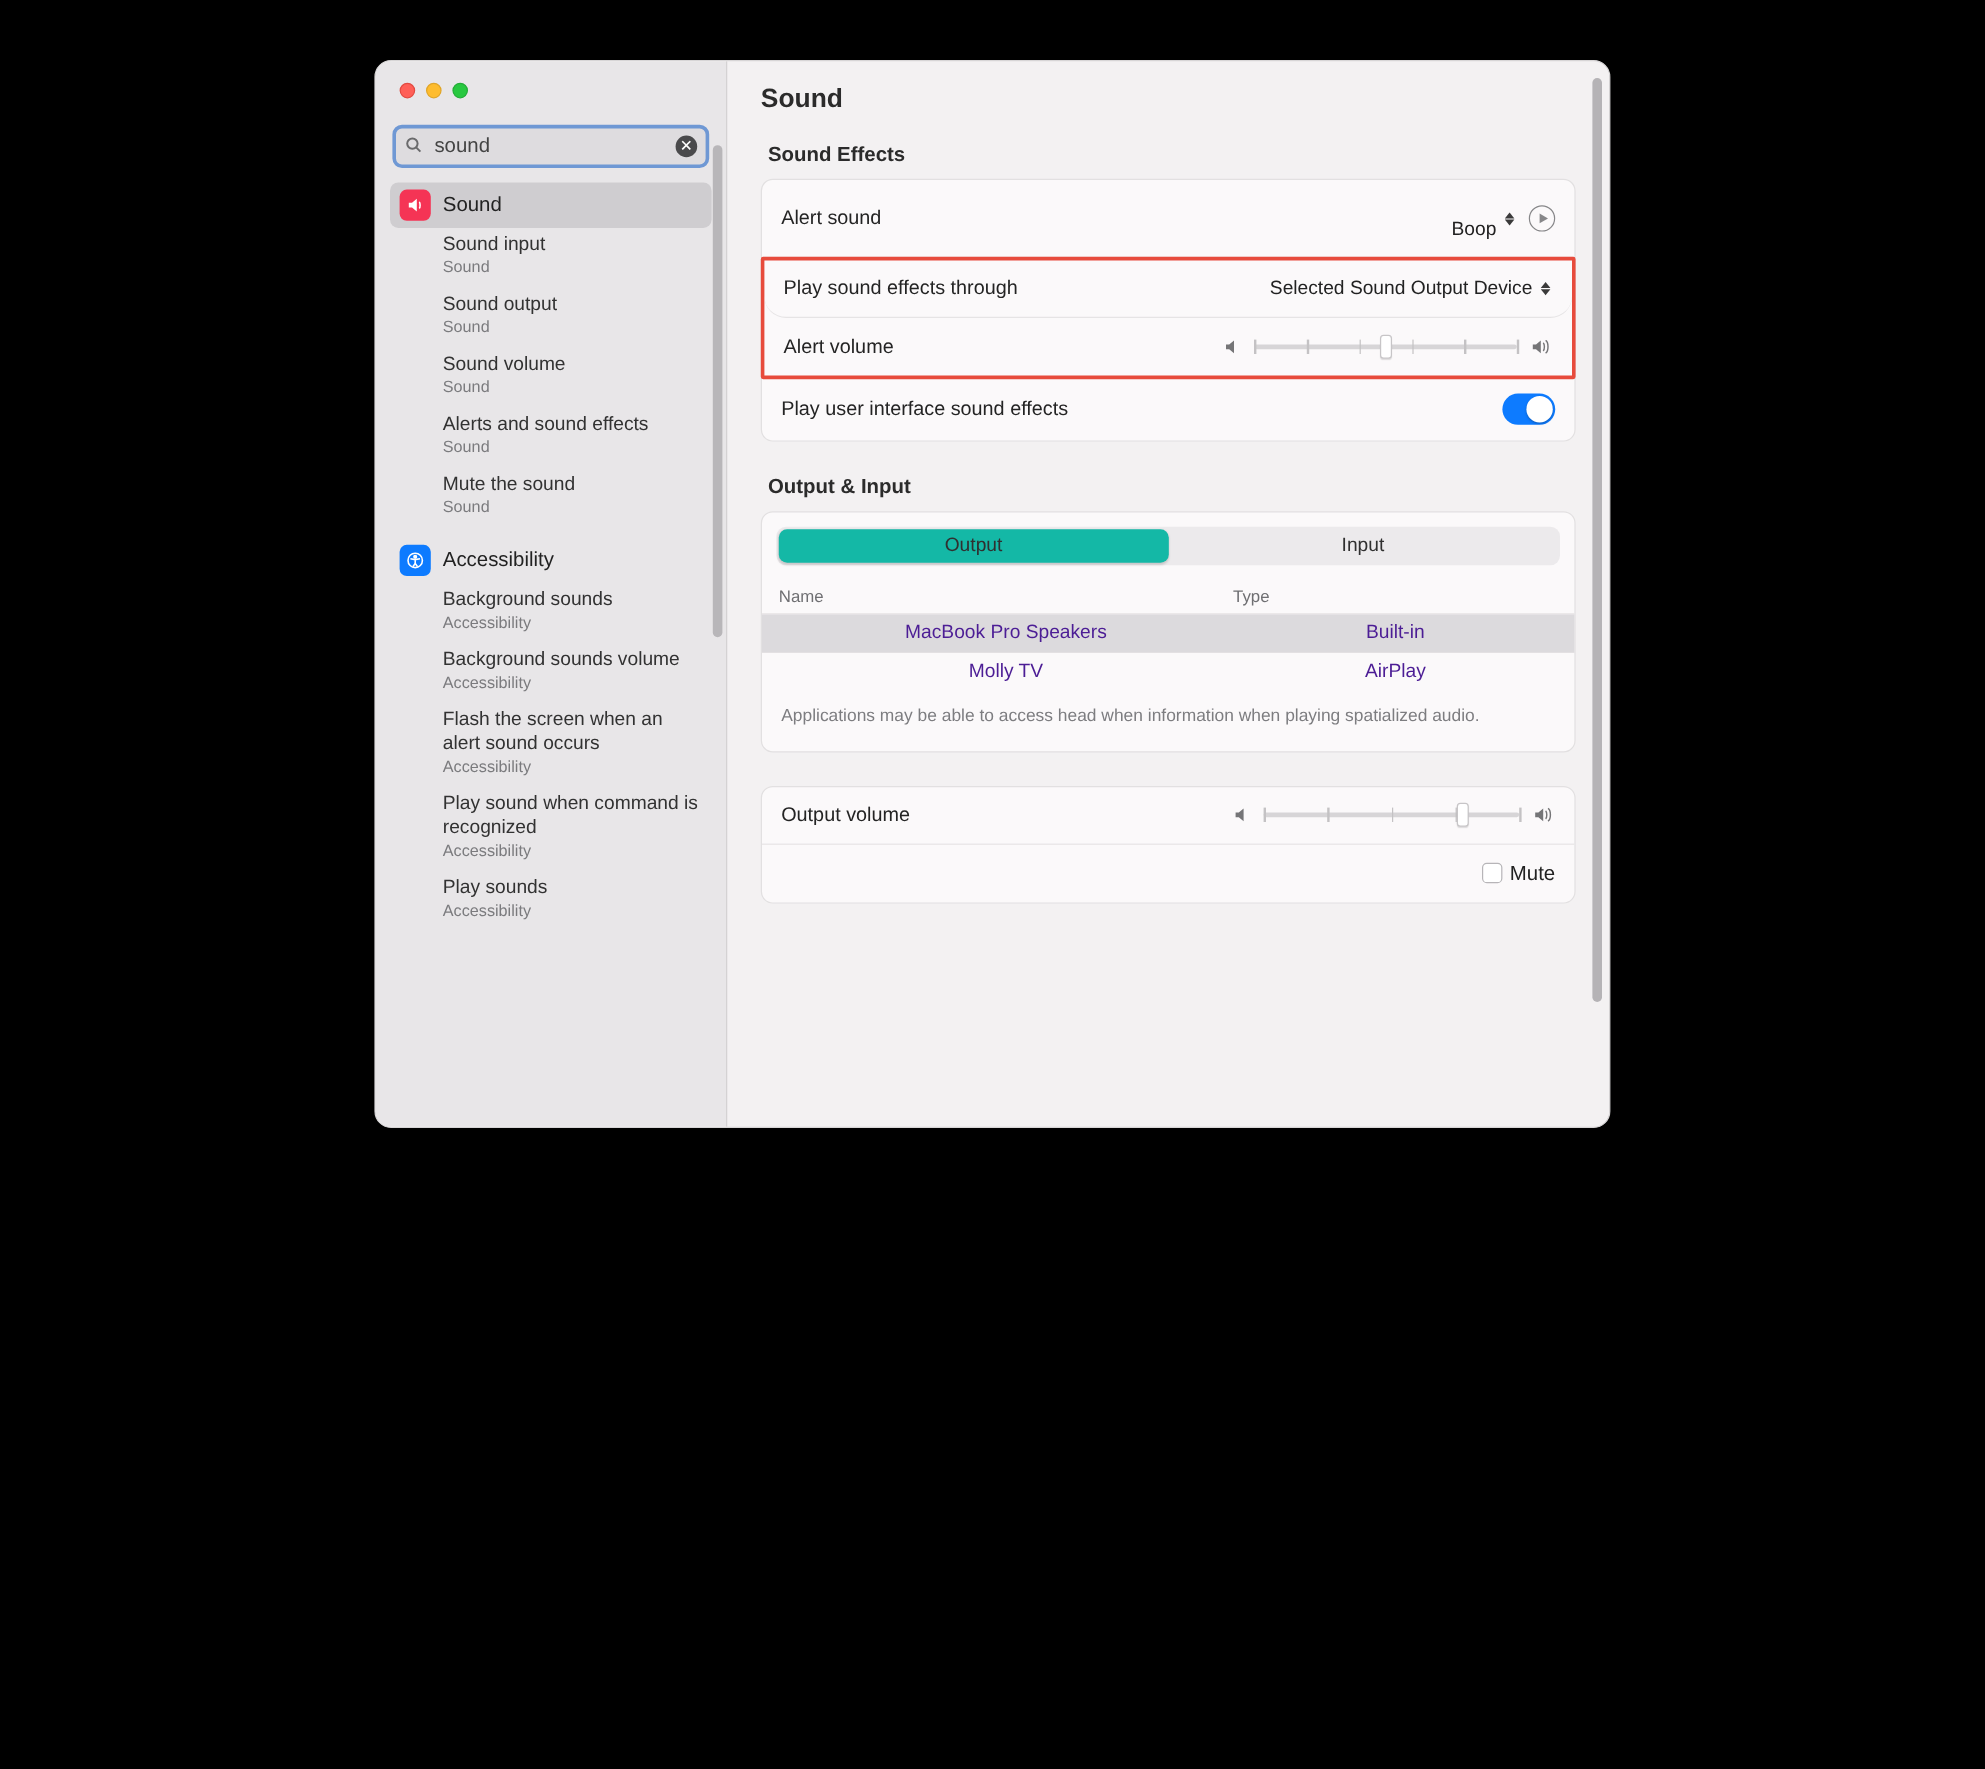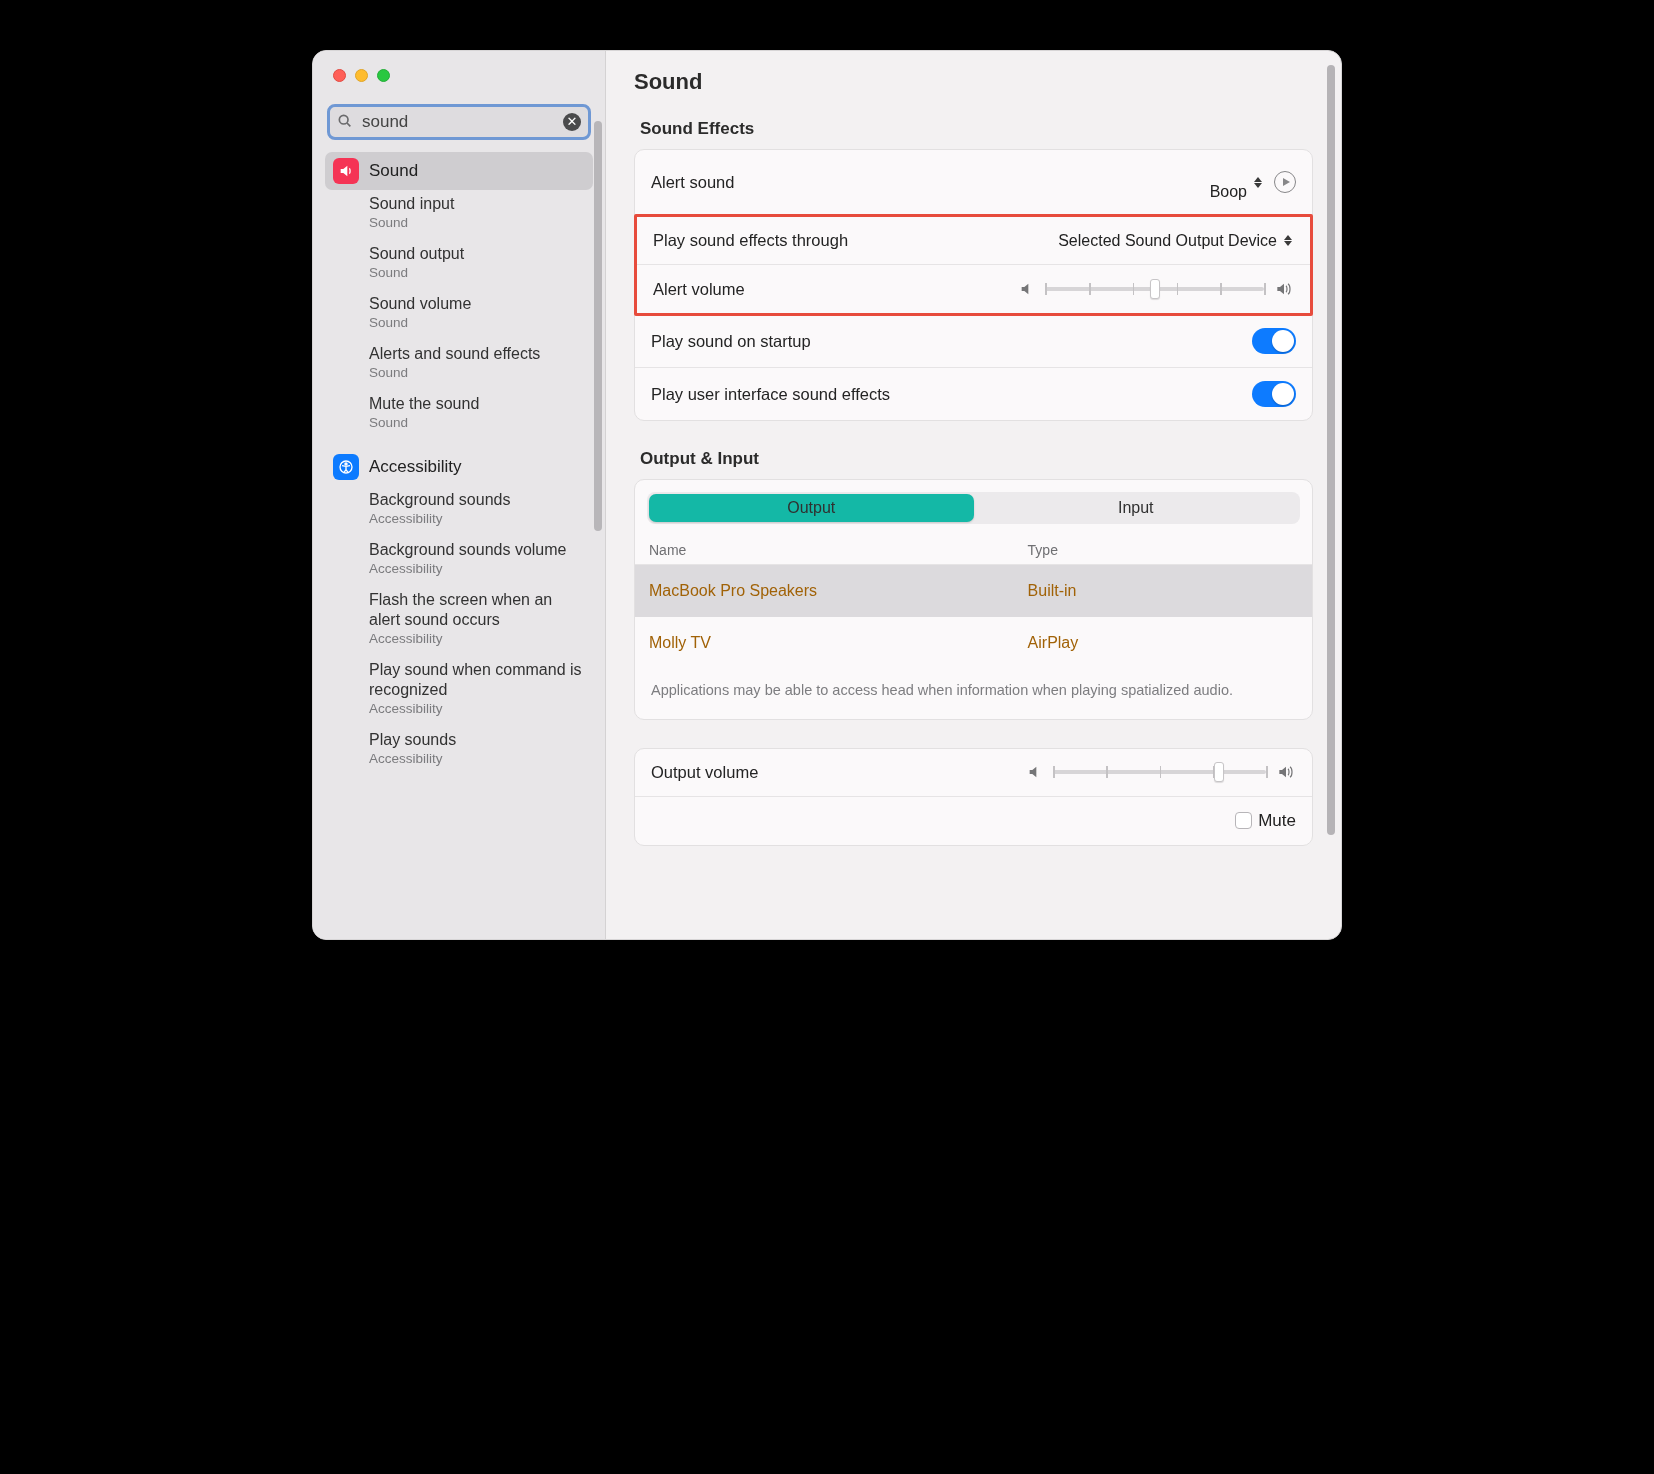--- a/index.html
+++ b/index.html
@@ -204,21 +204,21 @@
     background:#14b8a6; box-shadow:0 1px 2px rgba(0,0,0,.15);
   }
   
   .tbl-header{
     display:flex; padding: 6px 14px; font-size:14px; color:#6f6f72;
     border-bottom:1px solid #e6e4e5;
   }
   .col-name{ flex:1.4;}
   .col-type{ flex:1;}
   .tbl-row{
-    display:flex; padding: 17px 14px; font-size:16px; color:#a16207;
+    display:flex; padding: 7px 14px; font-size:16px; color:#4c1d95;text-align:center;
   }
   .tbl-row.sel{ background:#dcdadd;}
   
   .chk{
     width:17px;height:17px;border:1.5px solid #b7b5b8;border-radius:4px;
     background:#fff; display:inline-block; margin-right:6px;
   }
   .main-scrollbar{
     position:absolute; right:6px; top:14px; height:770px; width:8px;
     background:#b5b3b6; border-radius:4px;
@@ -327,21 +327,21 @@
         <span class="select-stepper">
             <span class="chev up"></span>
             <span class="chev dn"></span>
           </span>
         <span class="play-circle">
             <span class="play-tri"></span>
           </span>
       </div>
 
       <div class="red-box" style="border-top:3px solid #e74b3c;">
-        <div class="row" style="border-bottom:1px solid #e6e4e5;">
+        <div class="row" style="border-bottom:1px solid #e6e4e5;border-radius:18px;">
           <span class="label">Play sound effects through</span>
           <span class="spacer"></span>
           <span style="font-size:16px;">Selected Sound Output Device</span>
           <span class="select-stepper">
               <span class="chev up"></span>
               <span class="chev dn"></span>
             </span>
         </div>
         <div class="row" style="border-bottom:none;">
           <span class="label">Alert volume</span>
@@ -361,27 +361,20 @@
             </div>
             <svg class="vol-icon" width="20" height="16" viewBox="0 0 28 24" fill="currentColor">
                 <path d="M4 9v6h4l6 5V4l-6 5H4z"></path>
                 <path d="M17 7c2 1.5 2 8.5 0 10M20 4c4 2.5 4 13.5 0 16" stroke="currentColor" stroke-width="1.8" fill="none"></path>
               </svg>
           </div>
         </div>
       </div>
 
       <div class="row">
-        <span class="label">Play sound on startup</span>
-        <span class="spacer"></span>
-        <span class="toggle on">
-            <span class="knob"></span>
-          </span>
-      </div>
-      <div class="row">
         <span class="label">Play user interface sound effects</span>
         <span class="spacer"></span>
         <span class="toggle on">
             <span class="knob"></span>
           </span>
       </div>
     </div>
 
     <div class="section-title">Output &amp; Input</div>
 

